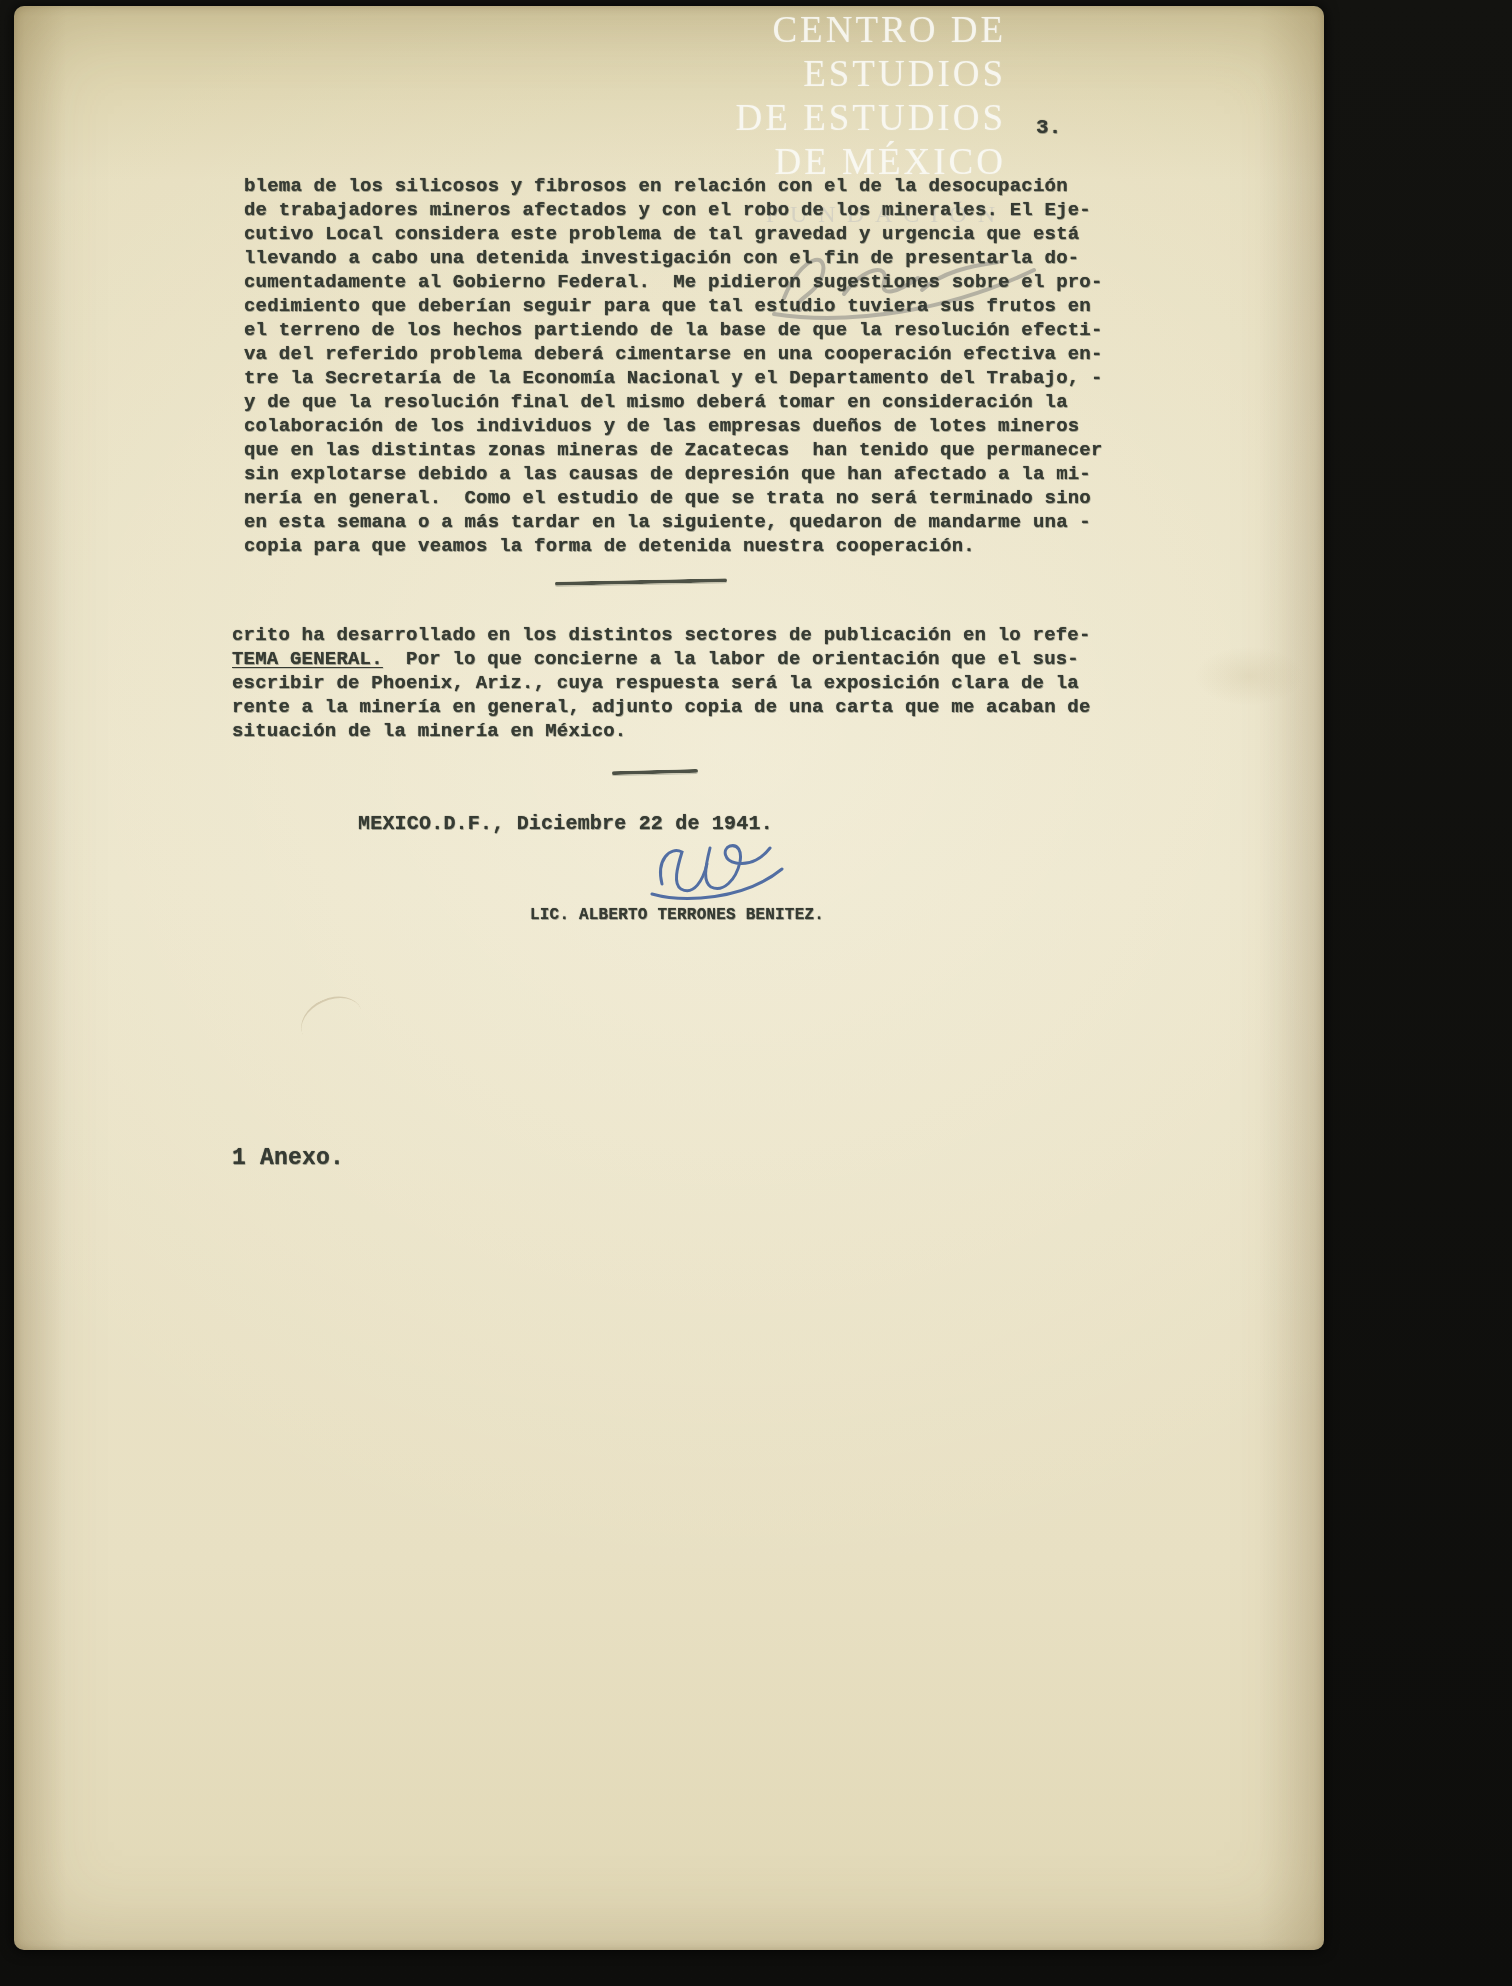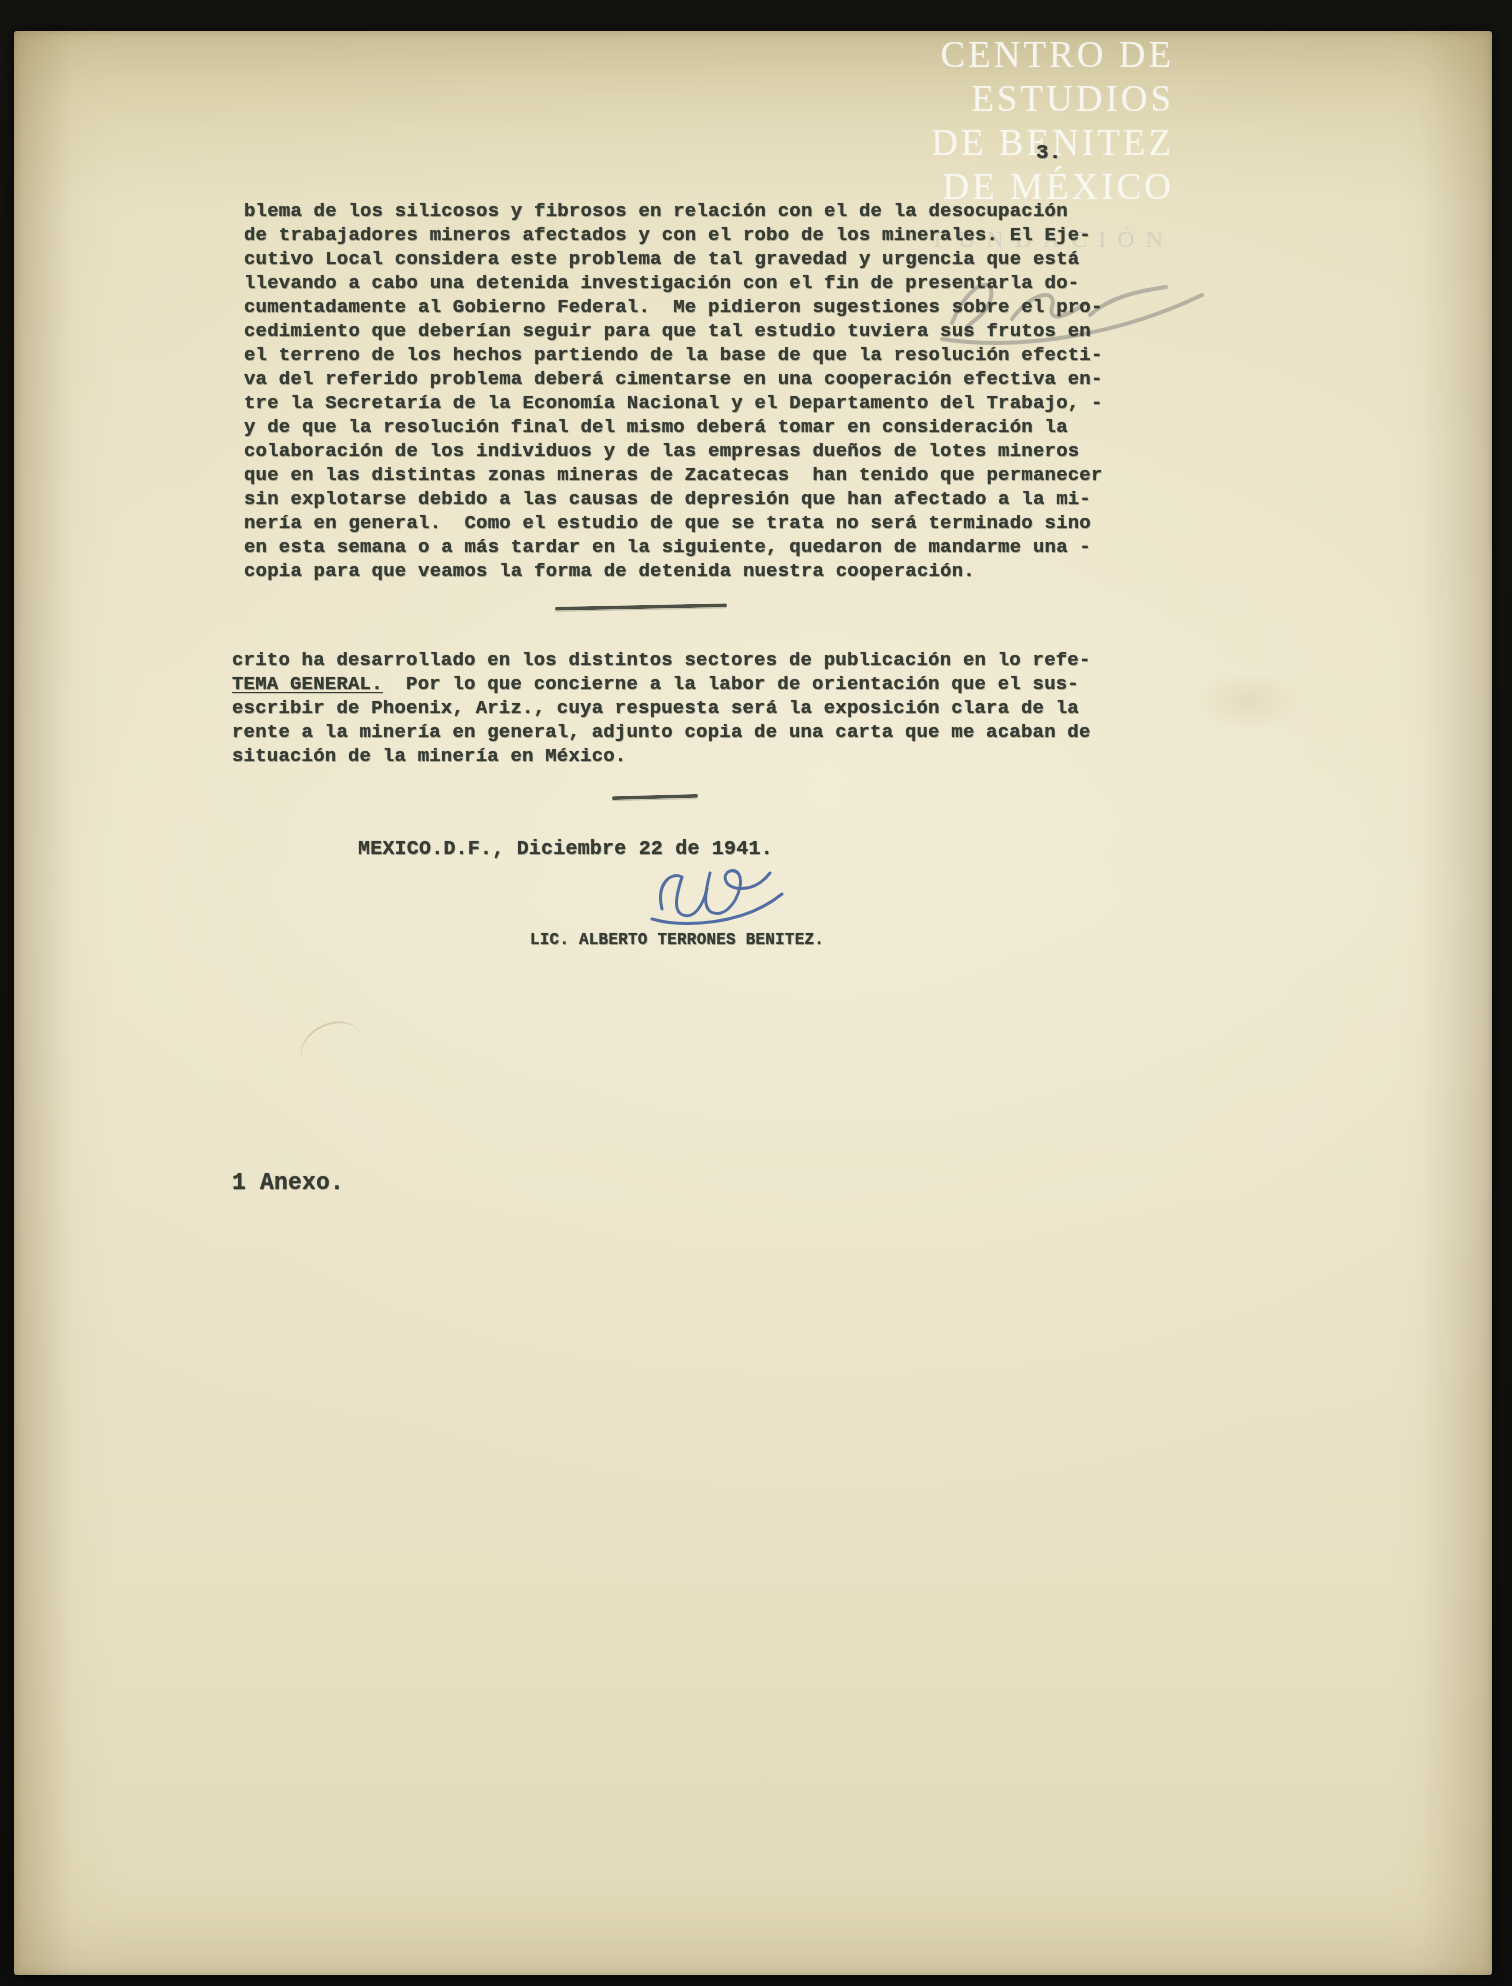--- a/index.html
+++ b/index.html
@@ -7,31 +7,30 @@
     position: relative;
     width: 1512px;
     height: 1986px;
     background: linear-gradient(180deg, #131310 0%, #0e0e0c 100%);
     overflow: hidden;
     font-family: "Liberation Mono", "DejaVu Sans Mono", monospace;
   }
   #paper {
     position: absolute;
     left: 14px; top: 6px;
-    width: 1478px; height: 1944px;
-    border-radius: 3px;
+    width: 1310px; height: 1944px;
+    border-radius: 10px;
     background:
       radial-gradient(ellipse 120% 70% at 55% 38%, rgba(255,253,242,0.35) 0%, rgba(255,253,242,0) 62%),
       linear-gradient(90deg, rgba(130,105,55,0.20) 0%, rgba(130,105,55,0) 4%, rgba(130,105,55,0) 95%, rgba(130,105,55,0.16) 100%),
       linear-gradient(180deg, #d9cfa6 0%, #e7dfc0 9%, #ebe4c9 45%, #e8e0c3 80%, #e1d8b6 100%);
     box-shadow:
       inset 0 0 90px rgba(100,80,35,0.28),
       inset 0 0 10px rgba(70,55,25,0.25),
       0 0 14px rgba(0,0,0,0.8);
-    margin-top: 25px;
   }
 
   
   .wm {
     position: absolute;
     top: 2px;
     right: 318px;
     width: 560px;
     text-align: right;
     font-family: "Liberation Serif", "DejaVu Serif", serif;
@@ -137,21 +136,21 @@
 </style>
 </head>
 <body>
 
 <div id="stage">
   <div id="paper">
 
     <div class="wm">
       <div class="wm-line">CENTRO DE</div>
       <div class="wm-line">ESTUDIOS</div>
-      <div class="wm-line">DE BENITEZ</div>
+      <div class="wm-line">DE ESTUDIOS</div>
       <div class="wm-line">DE MÉXICO</div>
       <div class="wm-foundation">FUNDACIÓN</div>
       <svg class="wm-script" width="280" height="100" viewBox="0 0 280 100">
         <g fill="none" stroke="rgba(135,135,132,0.55)" stroke-width="4" stroke-linecap="round">
           <path d="M 18 62 C 36 18, 64 14, 56 40 C 50 60, 24 64, 34 74"></path>
           <path d="M 78 58 C 96 32, 124 26, 118 46 C 114 62, 132 56, 152 42"></path>
           <path d="M 156 54 C 176 36, 204 30, 232 26"></path>
           <path d="M 8 78 C 85 90, 185 74, 268 34"></path>
         </g>
       </svg>

